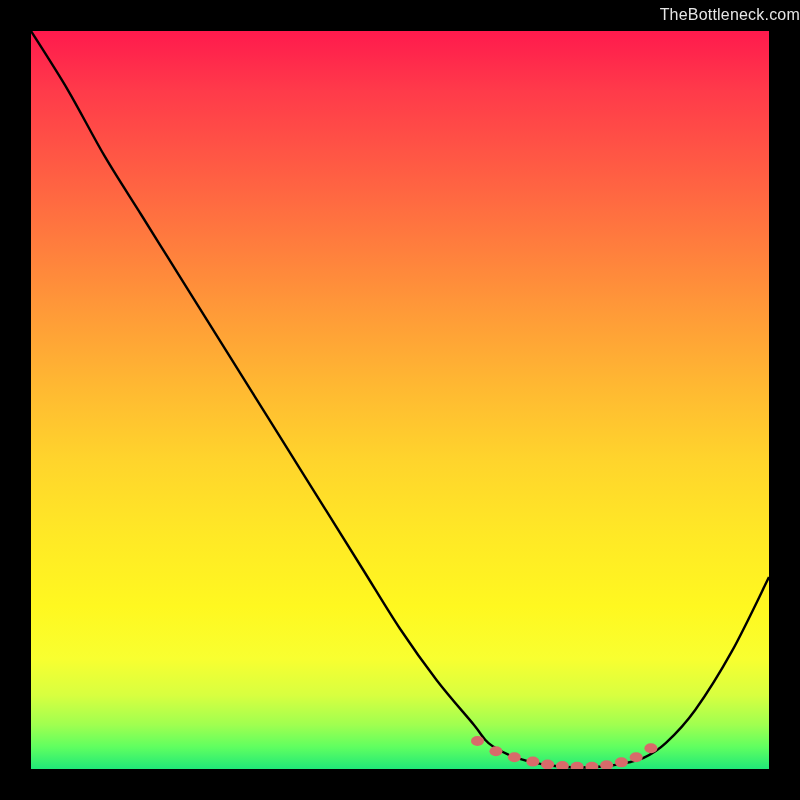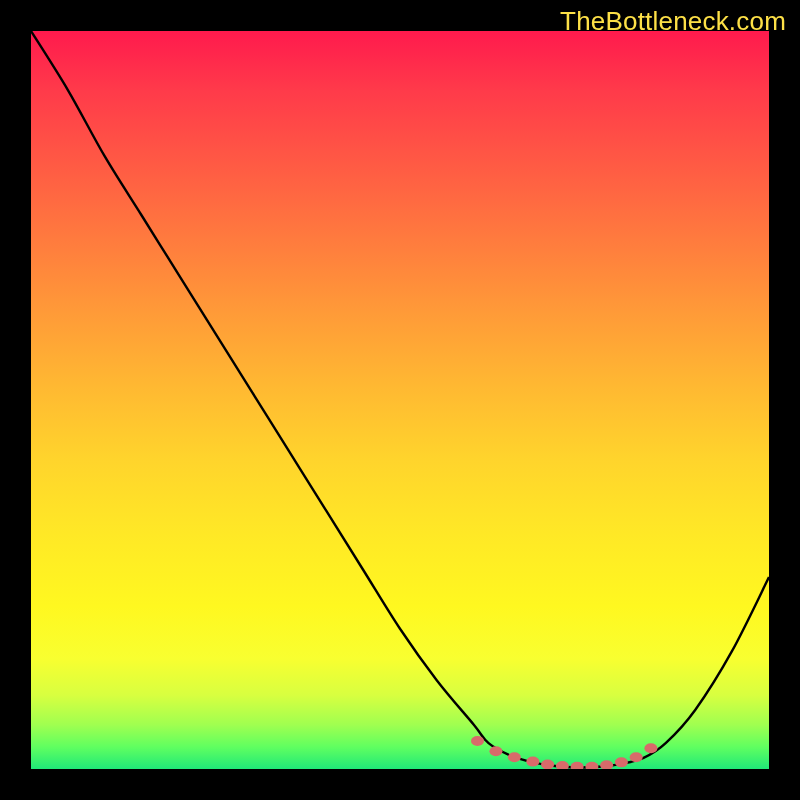--- a/index.html
+++ b/index.html
@@ -8,23 +8,23 @@
     width: 800px;
     height: 800px;
     background: #000;
     position: relative;
     overflow: hidden;
     font-family: Arial, Helvetica, sans-serif;
   }
   .watermark {
     position: absolute;
     top: 6px;
-    right: 14px;
-    color: #fde047;
-    font-size: 26px;
+    right: 0;
+    color: #e5e5e5;
+    font-size: 16px;
     font-weight: 400;
     z-index: 5;
     letter-spacing: 0.2px;
   }
   .plot-area {
     position: absolute;
     left: 31px;
     top: 31px;
     width: 738px;
     height: 738px;

